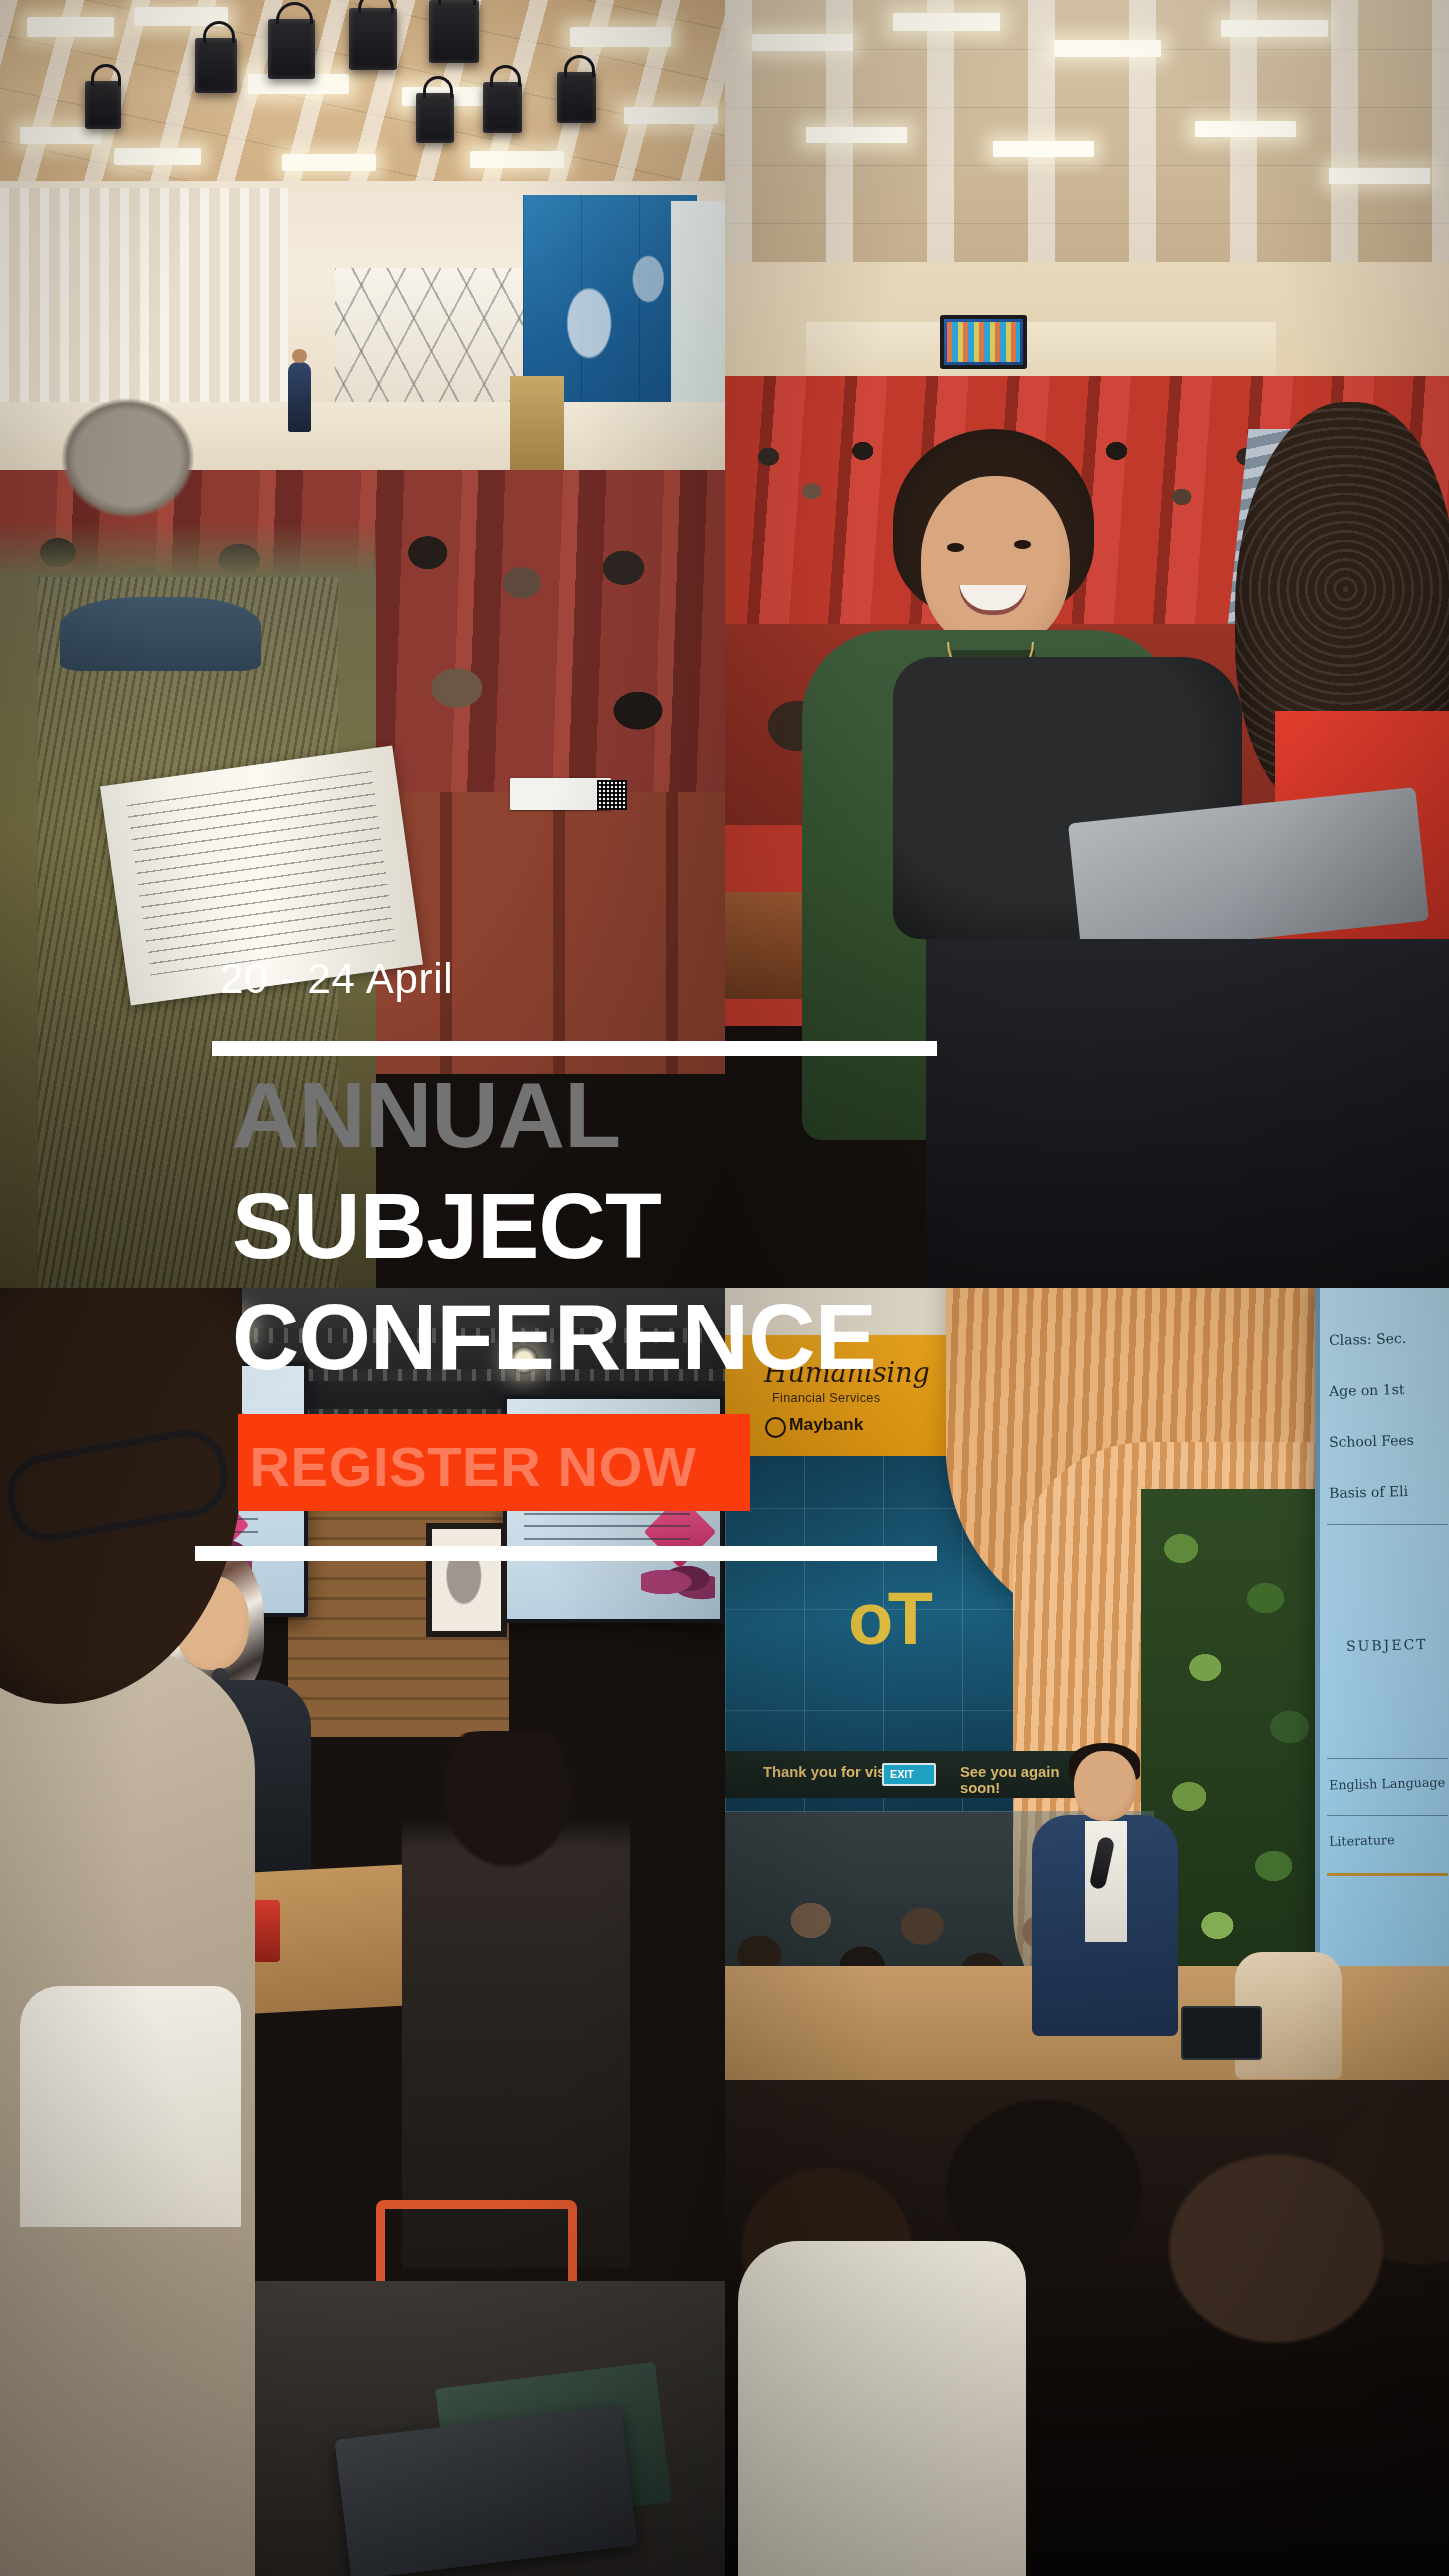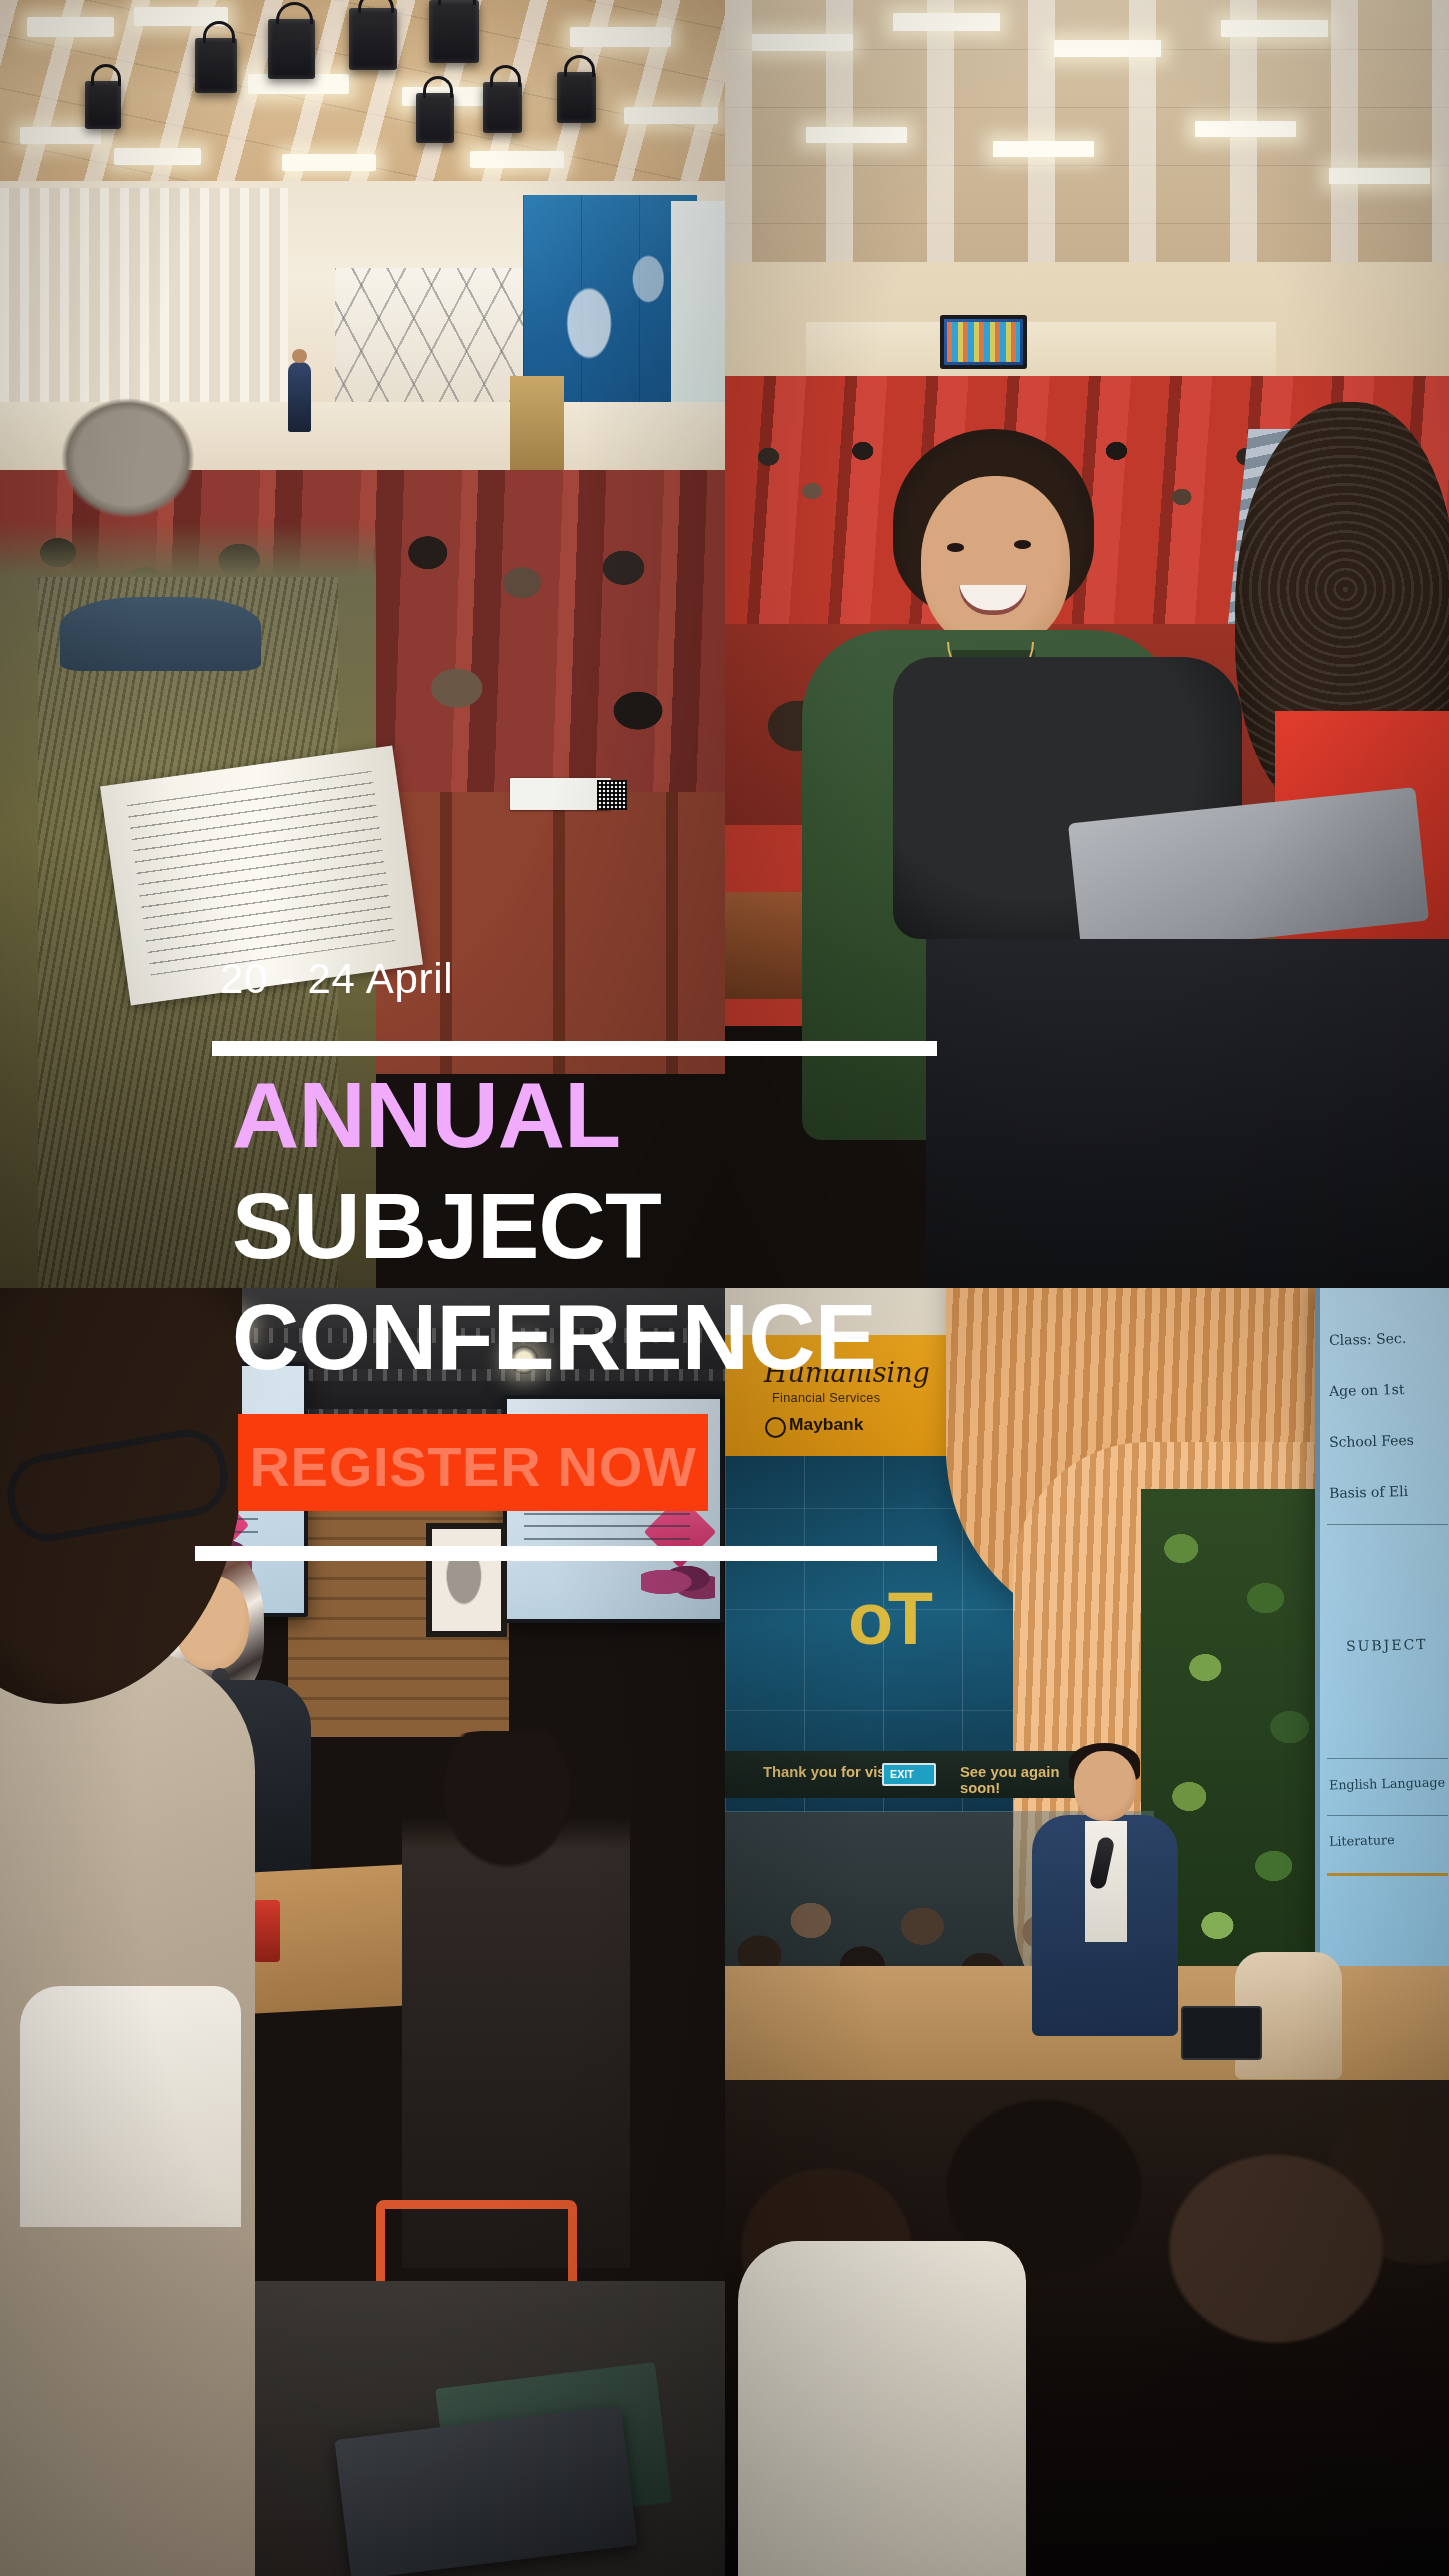--- a/index.html
+++ b/index.html
@@ -323,27 +323,27 @@
   
   .grade{position:absolute;inset:0;pointer-events:none;
     background:radial-gradient(ellipse at 50% 42%, rgba(0,0,0,0) 44%, rgba(0,0,0,.26) 100%);}
   .blurlayer{filter:blur(0.7px);}
 
   
   .overlay{position:absolute;left:0;top:0;width:1449px;height:2576px;pointer-events:none;}
   .date{position:absolute;left:220px;top:955px;font-size:42px;color:#ffffff;
     letter-spacing:0.7px;font-weight:400;}
   .rule-top{position:absolute;left:212px;top:1041px;width:725px;height:14.8px;background:#ffffff;}
-  .t1{position:absolute;left:232px;top:1069px;font-size:93px;font-weight:bold;color:#f0abfc;
+  .t1{position:absolute;left:232px;top:1069px;font-size:93px;font-weight:bold;color:#737373;
     letter-spacing:-0.7px;line-height:1;}
   .t2{position:absolute;left:232px;top:1180px;font-size:93px;font-weight:bold;color:#ffffff;
     letter-spacing:-0.7px;line-height:1;}
   .t3{position:absolute;left:232px;top:1291px;font-size:93px;font-weight:bold;color:#ffffff;
     letter-spacing:-0.7px;line-height:1;}
-  .cta{position:absolute;left:238px;top:1414px;width:470px;height:97px;background:#fa3c0c;}
+  .cta{position:absolute;left:238px;top:1414px;width:512px;height:97px;background:#fa3c0c;}
   .cta-label{position:absolute;left:0;top:20px;width:470px;text-align:center;
     font-size:56px;font-weight:bold;color:#fb7b5b;letter-spacing:0.7px;}
   .rule-bot{position:absolute;left:195px;top:1546px;width:742px;height:15.4px;background:#ffffff;}
 </style>
 </head>
 <body>
 
 <div class="poster">
 
   <div class="grid">

